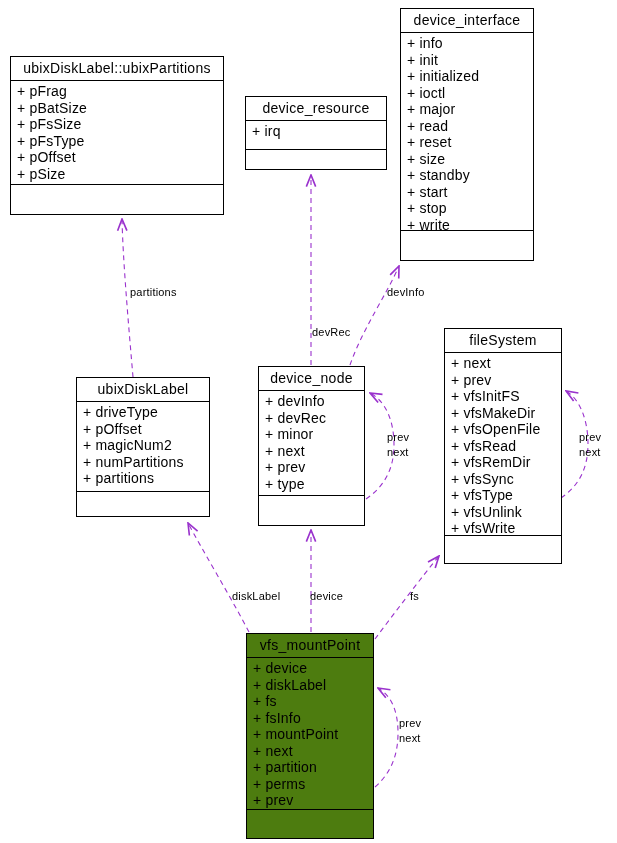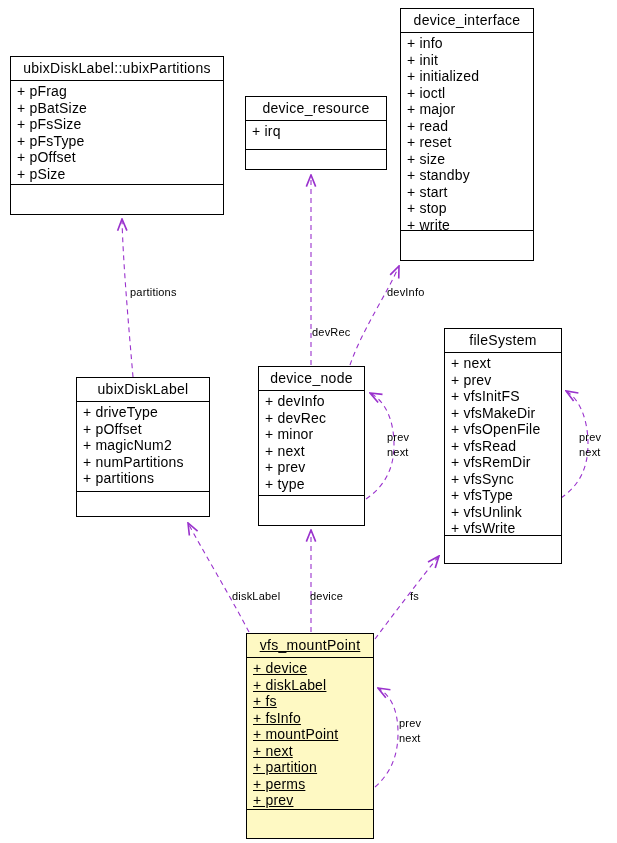--- a/index.html
+++ b/index.html
@@ -144,21 +144,21 @@
         <div class="field">+ vfsRead</div>
         <div class="field">+ vfsRemDir</div>
         <div class="field">+ vfsSync</div>
         <div class="field">+ vfsType</div>
         <div class="field">+ vfsUnlink</div>
         <div class="field">+ vfsWrite</div>
       </div>
     <div class="empty" style="height:27px"></div>
   </div>
 
-  <div class="uml highlight" id="box-vfs_mountPoint" style="background: #fef9c3; text-decoration: underline;">
+  <div class="uml highlight" id="box-vfs_mountPoint" style="background: #4d7c0f;">
     <div class="title">vfs_mountPoint</div>
     <div class="fields">
         <div class="field">+ device</div>
         <div class="field">+ diskLabel</div>
         <div class="field">+ fs</div>
         <div class="field">+ fsInfo</div>
         <div class="field">+ mountPoint</div>
         <div class="field">+ next</div>
         <div class="field">+ partition</div>
         <div class="field">+ perms</div>

